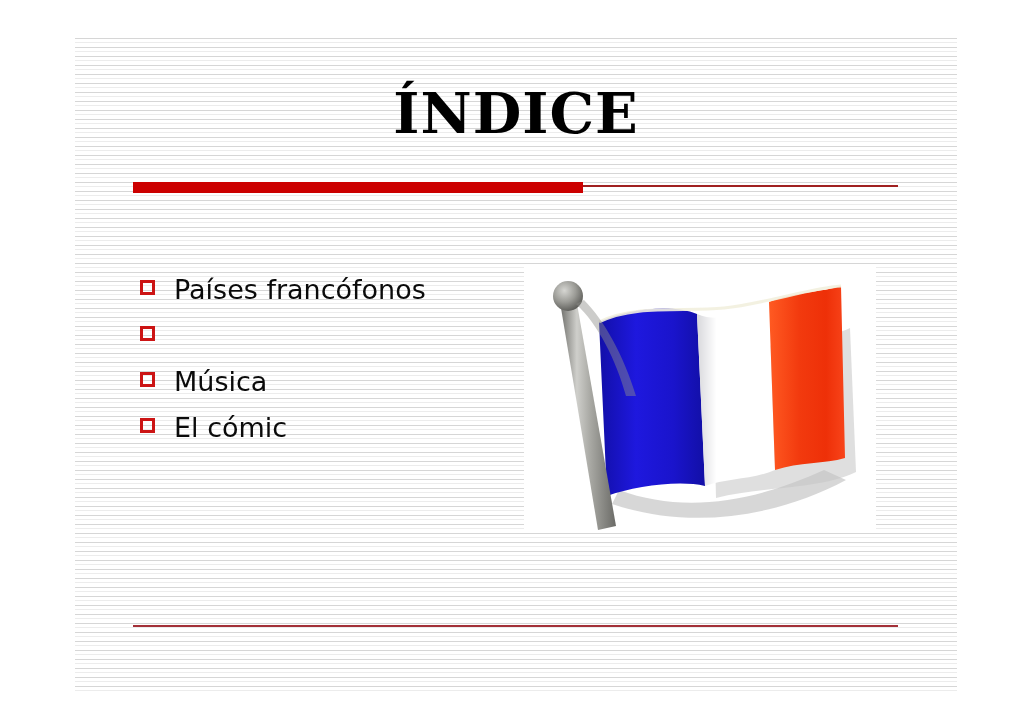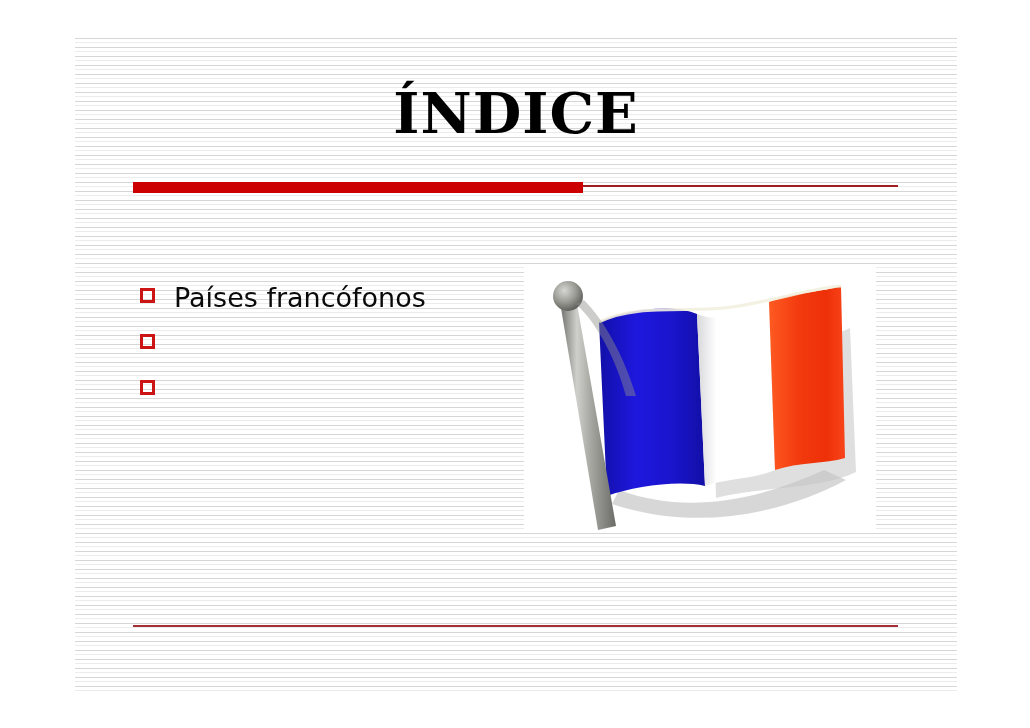--- a/index.html
+++ b/index.html
@@ -93,21 +93,21 @@
     top: 625px;
     width: 765px;
     height: 2px;
     background: #A33038;
   }
 
   
   #bullet-list {
     position: absolute;
     left: 140px;
-    top: 278px;
+    top: 270px;
     width: 380px;
   }
   .bullet-row {
     display: flex;
     align-items: flex-start;
     height: 46px;
   }
   .bullet-marker {
     flex: 0 0 auto;
     width: 15px;
@@ -160,24 +160,29 @@
 
     <div class="bullet-row">
       <span class="bullet-marker"></span>
       <span class="bullet-label">Países francófonos</span>
     </div>
 
     <div class="bullet-row">
       <span class="bullet-marker"></span>
     </div>
 
-
-
-    <div class="bullet-row">
-      <span class="bullet-marker"></span>
+    <div class="bullet-row">
+      <span class="bullet-marker"></span>
+      <span class="bullet-label">Música</span>
+    </div>
+
+
+    <div class="bullet-row">
+      <span class="bullet-marker"></span>
+      <span class="bullet-label">El cómic</span>
     </div>
 
   </div>
 
   <div id="flag-box">
     <svg id="flag-svg" viewBox="0 0 352 266" xmlns="http://www.w3.org/2000/svg">
       <defs>
         <linearGradient id="gBlue" x1="0" y1="0" x2="1" y2="0">
           <stop offset="0%" stop-color="#120FA8"></stop>
           <stop offset="35%" stop-color="#1E18DE"></stop>

